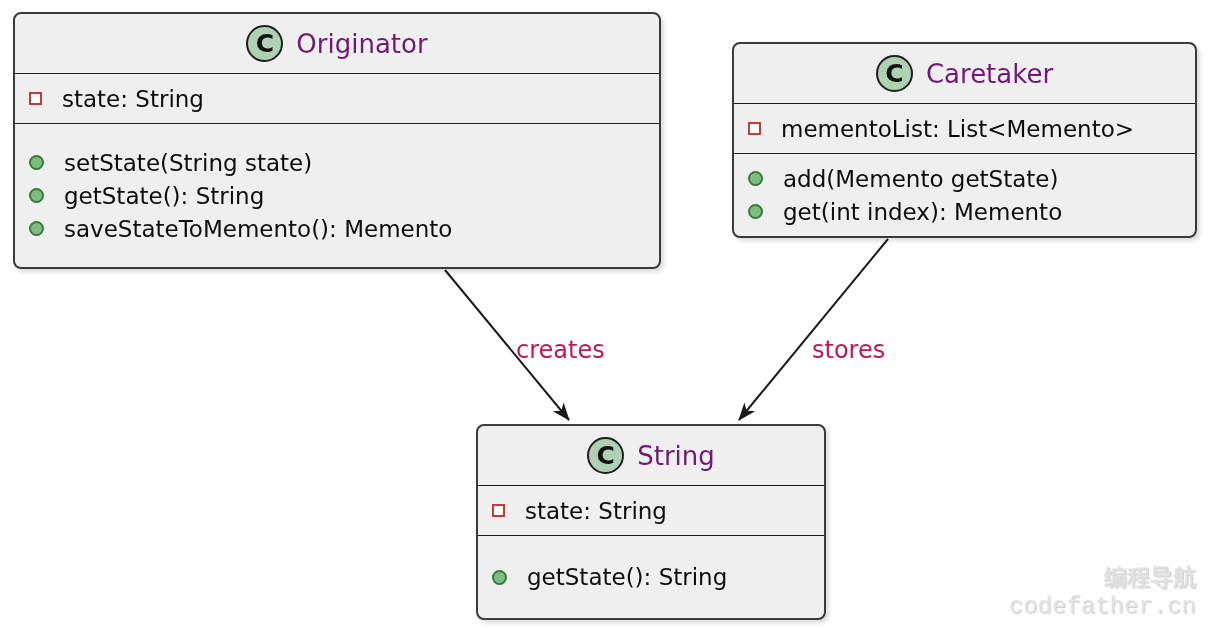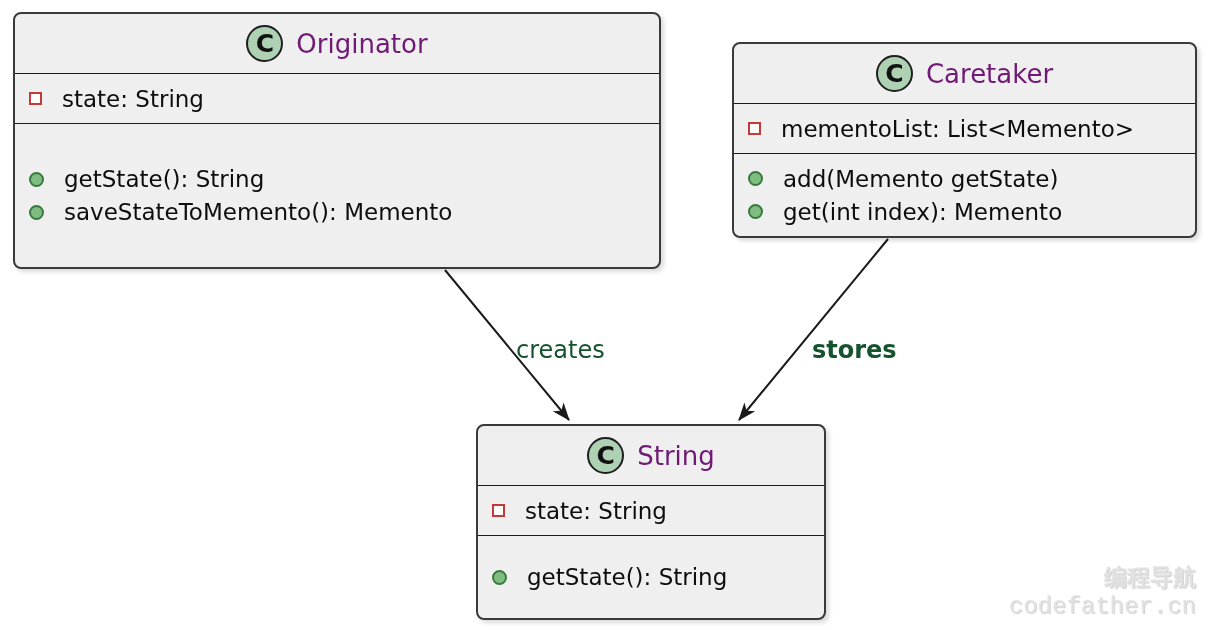--- a/index.html
+++ b/index.html
@@ -91,24 +91,24 @@
     background: #7fbc7f;
     border: 2px solid #38793f;
     flex: 0 0 auto;
   }
 
   
   .edges { position: absolute; left: 0; top: 0; width: 1208px; height: 630px; }
   .edge-label {
     position: absolute;
     font-size: 24px;
-    color: #14532d;
+    color: #be185d;
   }
   .label-creates { left: 516px; top: 336px; }
-  .label-stores  { left: 812px; top: 336px; font-weight: bold; }
+  .label-stores  { left: 812px; top: 336px; }
 
   
   .watermark {
     position: absolute;
     right: 12px;
     bottom: 8px;
     text-align: right;
     color: rgba(226,226,226,0.95);
     text-shadow: 1px 1px 1px rgba(150,150,150,0.45);
     line-height: 1.2;
@@ -143,20 +143,24 @@
     </div>
     <div class="class-attrs">
       <div class="member">
         <span class="field-icon"></span>
         <span>state: String</span>
       </div>
     </div>
     <div class="class-methods">
       <div class="member">
         <span class="method-icon"></span>
+        <span>setState(String state)</span>
+      </div>
+      <div class="member">
+        <span class="method-icon"></span>
         <span>getState(): String</span>
       </div>
       <div class="member">
         <span class="method-icon"></span>
         <span>saveStateToMemento(): Memento</span>
       </div>
     </div>
   </div>
 
   <div class="class-box box-caretaker">

